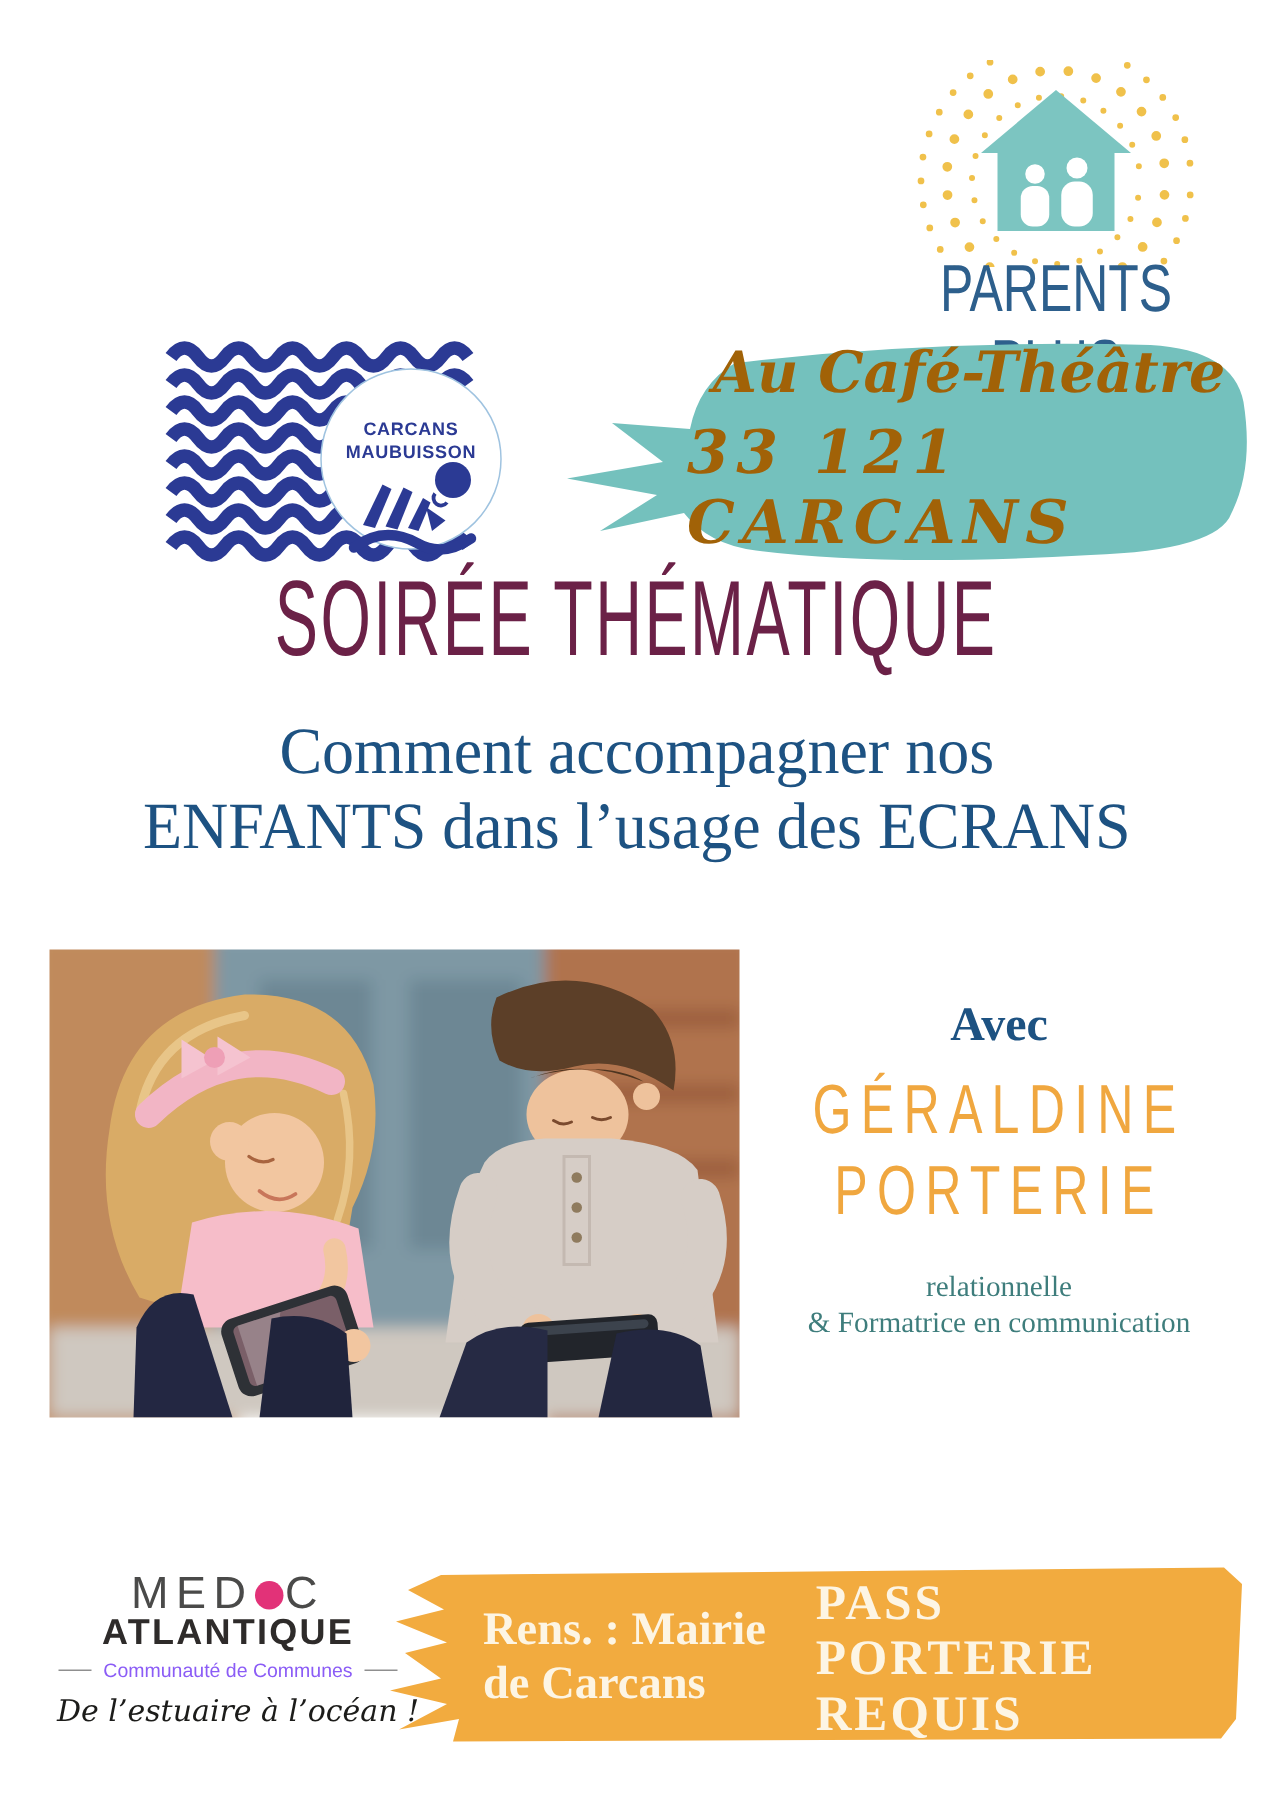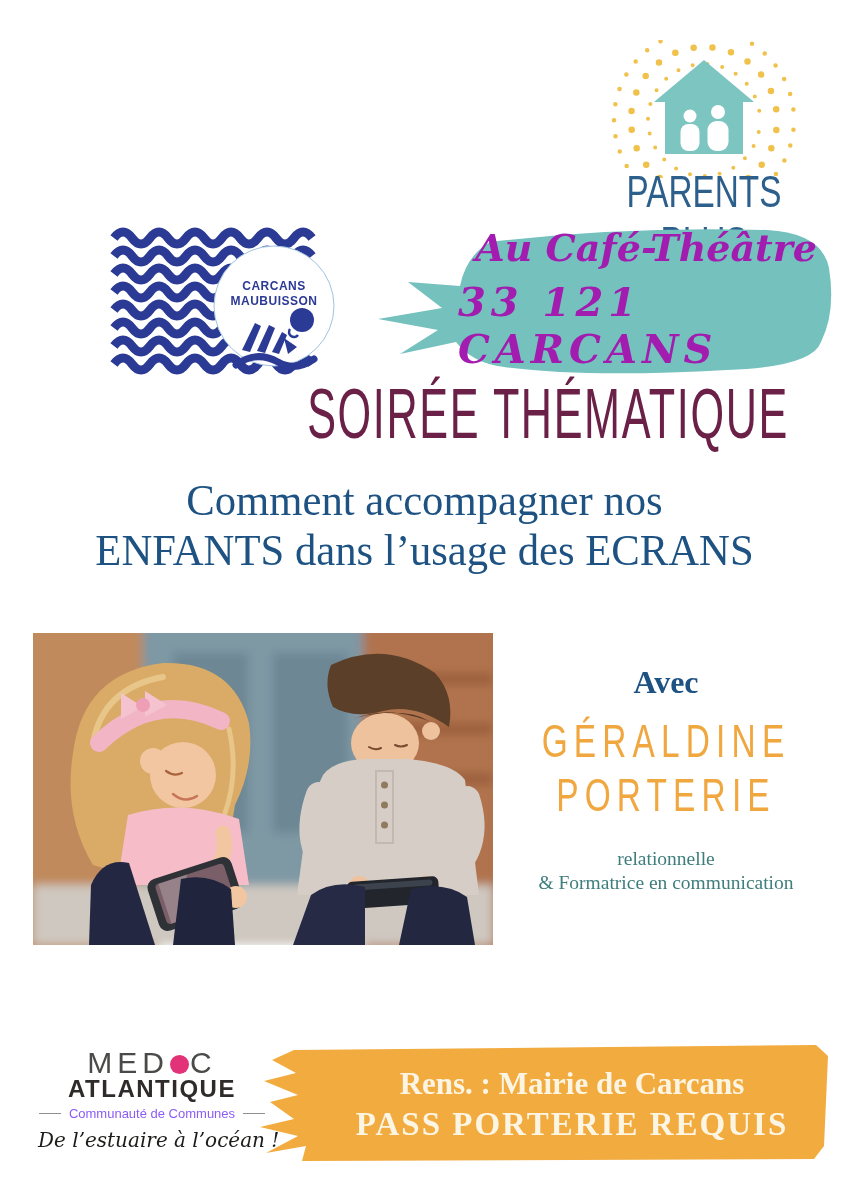--- a/index.html
+++ b/index.html
@@ -24,27 +24,27 @@
   .pp-tagline{font-size:13.5px;color:#49b0ab;font-family:"DejaVu Serif",serif;
               font-style:italic;margin-top:5px;}
 
   
   .cm-logo{left:108px;top:226px;width:248px;height:152px;}
 
   
   .venue-banner{left:372px;top:220px;width:470px;height:162px;}
   .venue-banner svg{position:absolute;left:0;top:0;}
   .venue-text{position:absolute;left:86px;right:8px;top:0;bottom:6px;display:flex;
-              flex-direction:column;align-items:center;justify-content:center;color:#a21caf;}
+              flex-direction:column;align-items:center;justify-content:center;color:#a16207;}
   .venue-l1{font-family:"DejaVu Serif",serif;font-style:italic;font-weight:700;font-size:38px;}
   .venue-l2{font-family:"DejaVu Serif",serif;font-style:italic;font-weight:700;font-size:40px;
             letter-spacing:5px;margin-top:8px;}
 
   
-  .event-title{left:0;right:0;top:382px;text-align:right;color:#6b2147;}
+  .event-title{left:0;right:0;top:382px;text-align:center;color:#6b2147;}
   .event-title span{display:inline-block;font-size:54px;font-weight:400;letter-spacing:2px;
                     transform:scale(.8,1.32);transform-origin:center;}
   .event-subtitle{left:0;right:0;top:476px;text-align:center;color:#1d5282;
                   font-family:"Liberation Serif",serif;font-weight:400;font-size:44px;line-height:1.13;}
   .event-subtitle .sub{display:block;transform:scale(.97,1);transform-origin:center;}
 
   
   .photo{left:33px;top:633px;width:460px;height:312px;}
 
   
@@ -65,21 +65,21 @@
   .medoc-l3{display:flex;align-items:center;justify-content:center;gap:8px;color:#8b5cf6;
             font-size:13px;margin-top:3px;}
   .medoc-l3 .dash{width:22px;height:1px;background:#8f8f8f;}
   .medoc-slogan{font-family:"DejaVu Serif",serif;font-style:italic;font-size:20px;
                 color:#1c1c1a;margin-top:7px;white-space:nowrap;}
 
   
   .footer-banner{left:258px;top:1040px;width:582px;height:138px;}
   .footer-banner svg{position:absolute;left:0;top:0;}
   .footer-text{position:absolute;left:64px;right:18px;top:0;bottom:10px;display:flex;
-               flex-direction:column;align-items:center;justify-content:center;color:#fdf5e4;}
+               align-items:center;justify-content:center;color:#fdf5e4;}
   .footer-l1{font-family:"Liberation Serif",serif;font-weight:700;font-size:31px;}
   .footer-l2{font-family:"Liberation Serif",serif;font-weight:700;font-size:33px;
              letter-spacing:2px;margin-top:4px;}
 </style>
 </head>
 <body>
 
 <div class="poster">
 
 

